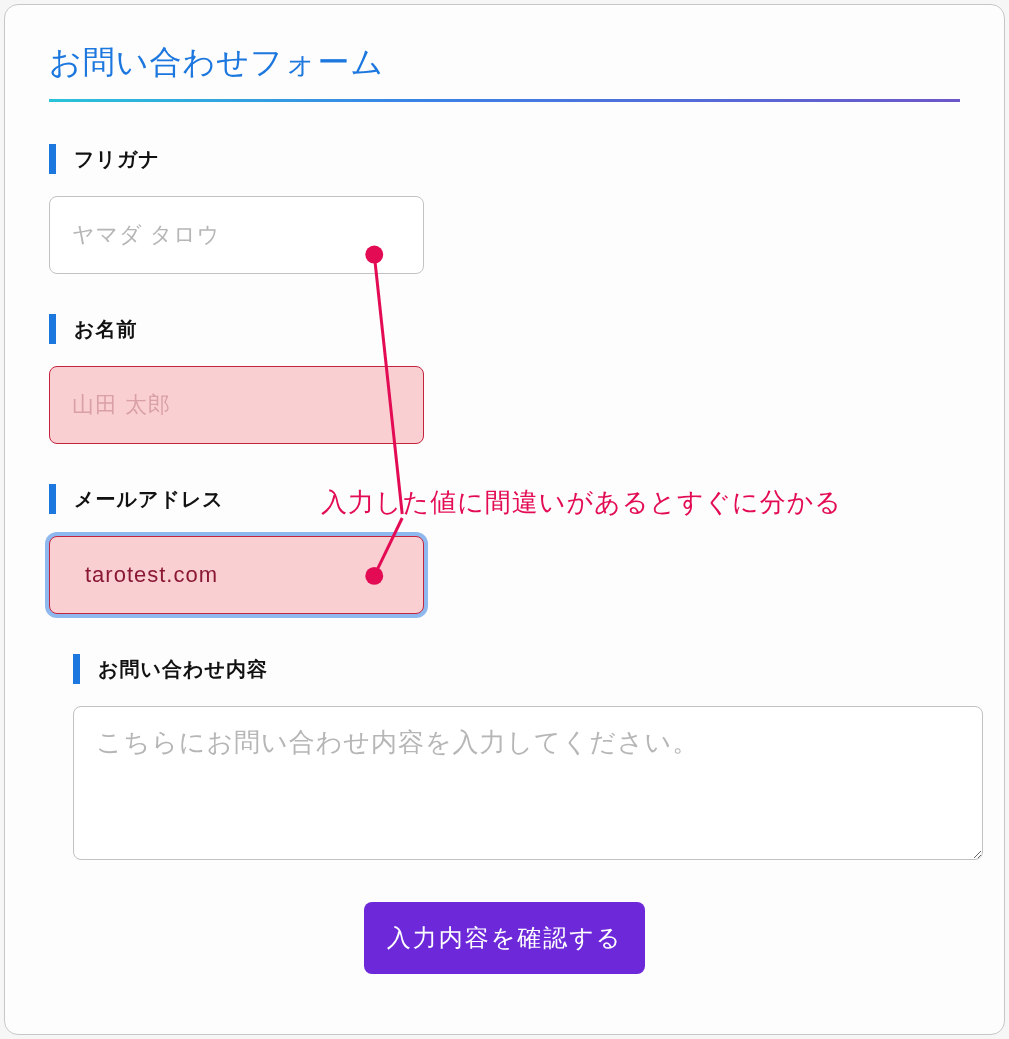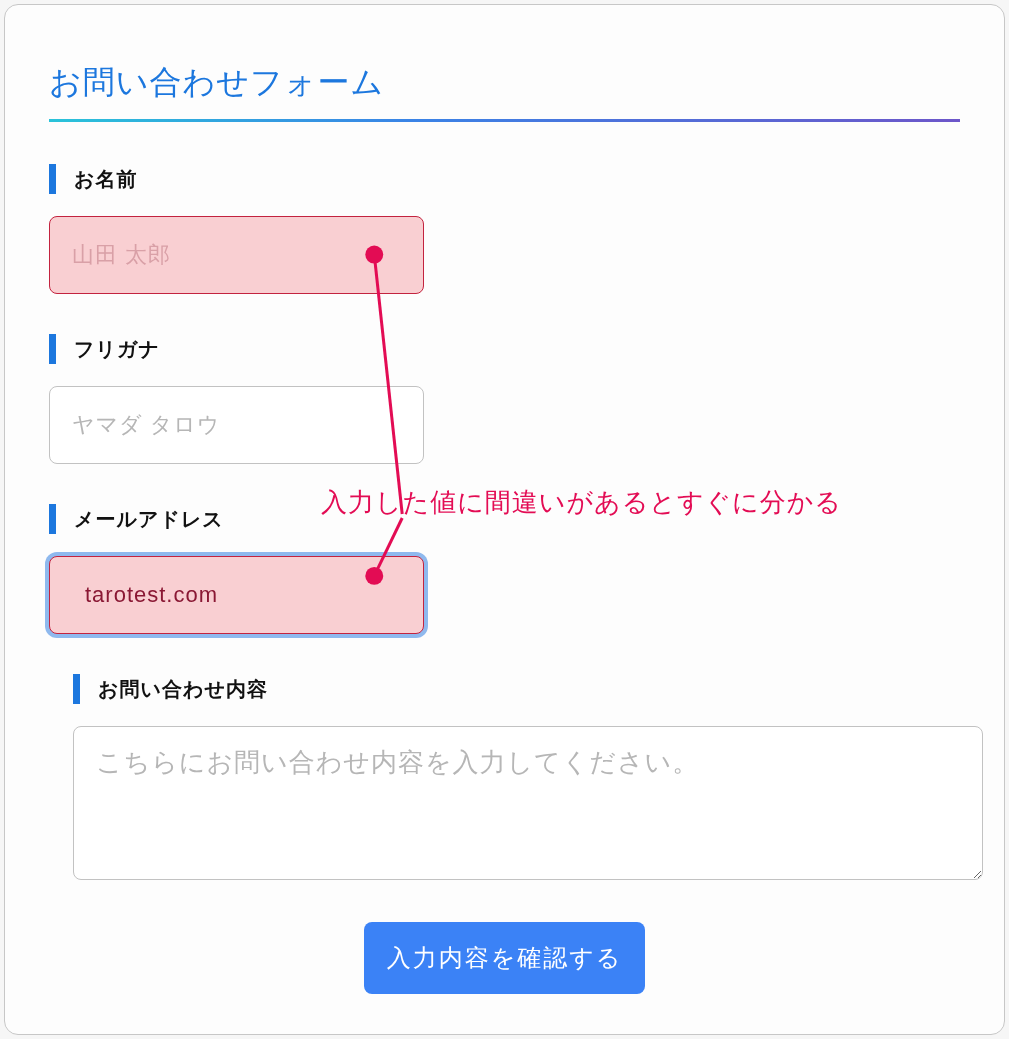--- a/index.html
+++ b/index.html
@@ -24,21 +24,20 @@
     }
     .form-title {
       font-size: 32px;
       font-weight: 500;
       color: #1c77de;
       padding-bottom: 14px;
       border-bottom: 3px solid;
       border-image: linear-gradient(to right, #2ac3d9, #3a83e6 40%, #6d56c9 100%) 1;
       margin-bottom: 42px;
       letter-spacing: 1px;
-      margin-top: 20px;
     }
     .field { margin-bottom: 40px; }
     .field-label {
       display: flex;
       align-items: center;
       font-size: 20px;
       font-weight: 600;
       color: #111;
       letter-spacing: 1px;
       margin-bottom: 22px;
@@ -82,21 +81,21 @@
       border-radius: 8px;
       background: #fff;
       color: #222;
       resize: both;
       letter-spacing: 1px;
     }
     .textarea-input::placeholder { color: #b6b6b6; }
     .submit-row { text-align: center; margin-top: 38px; }
     .submit-button {
       display: inline-block;
-      background: #3b82f6;
+      background: #6d28d9;
       color: #fff;
       font-size: 24px;
       font-weight: 500;
       letter-spacing: 2px;
       padding: 20px 23px;
       border: none;
       border-radius: 8px;
       cursor: pointer;
     }
     .annotation {
@@ -118,31 +117,31 @@
 </head>
 <body>
 
 <div class="card">
 
   <h2 class="form-title">お問い合わせフォーム</h2>
 
   <div class="field">
     <div class="field-label">
       <span class="label-bar"></span>
-      <span>お名前</span>
+      <span>フリガナ</span>
     </div>
-    <input type="text" class="text-input error" placeholder="山田 太郎" style="">
+    <input type="text" class="text-input" placeholder="ヤマダ タロウ" style="">
   </div>
 
   <div class="field">
     <div class="field-label">
       <span class="label-bar"></span>
-      <span>フリガナ</span>
+      <span>お名前</span>
     </div>
-    <input type="text" class="text-input" placeholder="ヤマダ タロウ" style="">
+    <input type="text" class="text-input error" placeholder="山田 太郎" style="">
   </div>
 
   <div class="field">
     <div class="field-label">
       <span class="label-bar"></span>
       <span>メールアドレス</span>
     </div>
     <input type="text" class="text-input error focused" value="tarotest.com" style="">
   </div>
 

